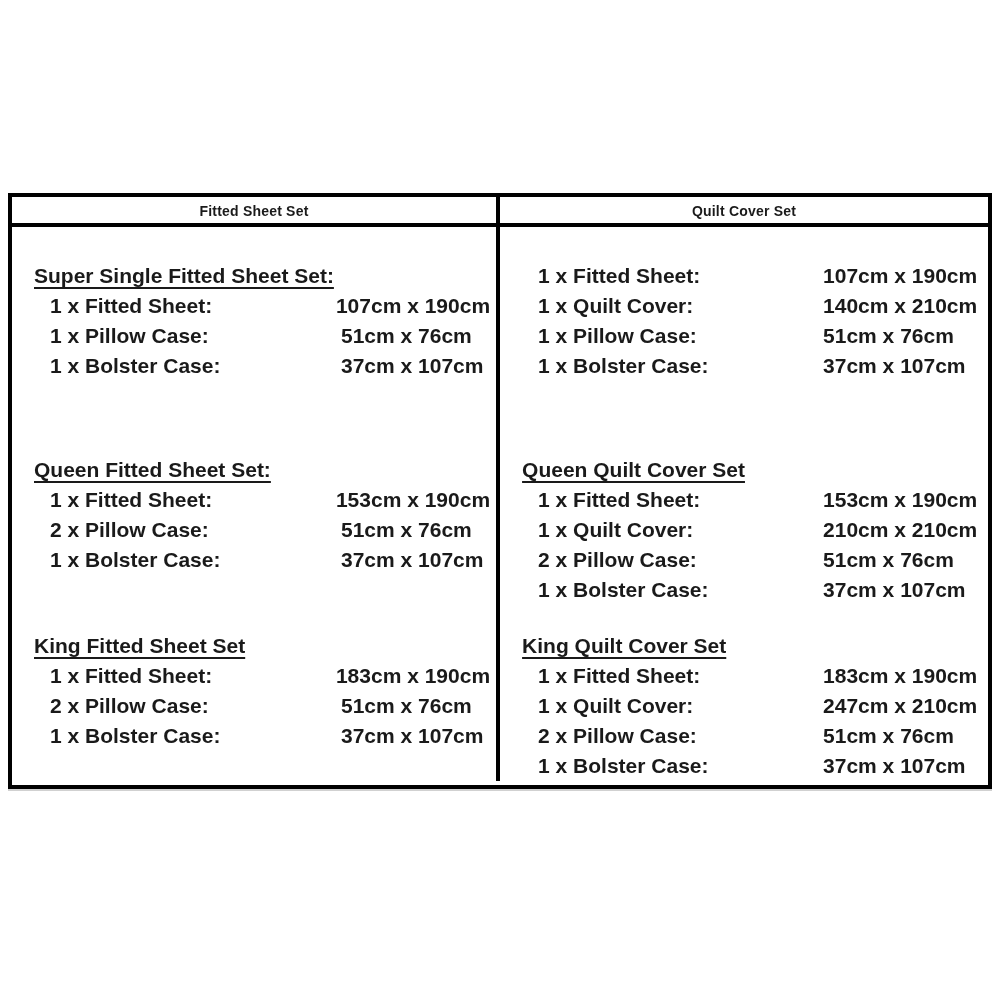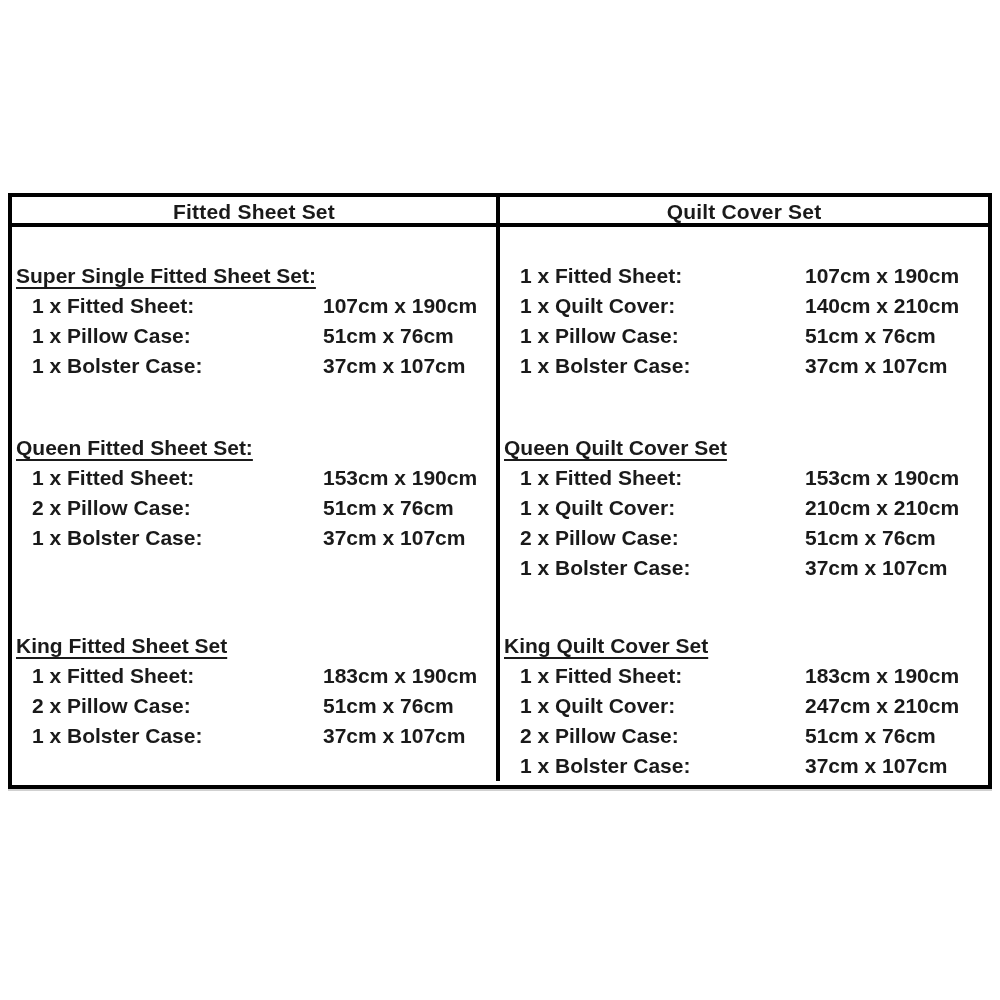--- a/index.html
+++ b/index.html
@@ -20,40 +20,41 @@
   }
   .header-row {
     display: flex;
     height: 30px;
     border-bottom: 4px solid #000000;
   }
   .header-cell {
     flex: 1 1 50%;
     text-align: center;
     font-weight: bold;
-    font-size: 21px;
+    font-size: 14px;
     line-height: 29px;
     letter-spacing: 0.2px;
   }
   .header-cell.left { border-right: 4px solid #000000; }
   .body-row {
     display: flex;
     height: 554px;
   }
   .col {
     flex: 1 1 50%;
     position: relative;
+    margin-left: 18px;
   }
   .col.left { border-right: 4px solid #000000; }
   .section {
     position: absolute;
     left: 0; right: 6px;
   }
   .s0 { top: 34px; }
-  .s1 { top: 206px; }
+  .s1 { top: 228px; }
   .s2 { top: 404px; }
   .section-title {
     height: 30px;
     line-height: 30px;
     padding-left: 4px;
     font-weight: bold;
     font-size: 21px;
     white-space: nowrap;
   }
   .section-title span {

